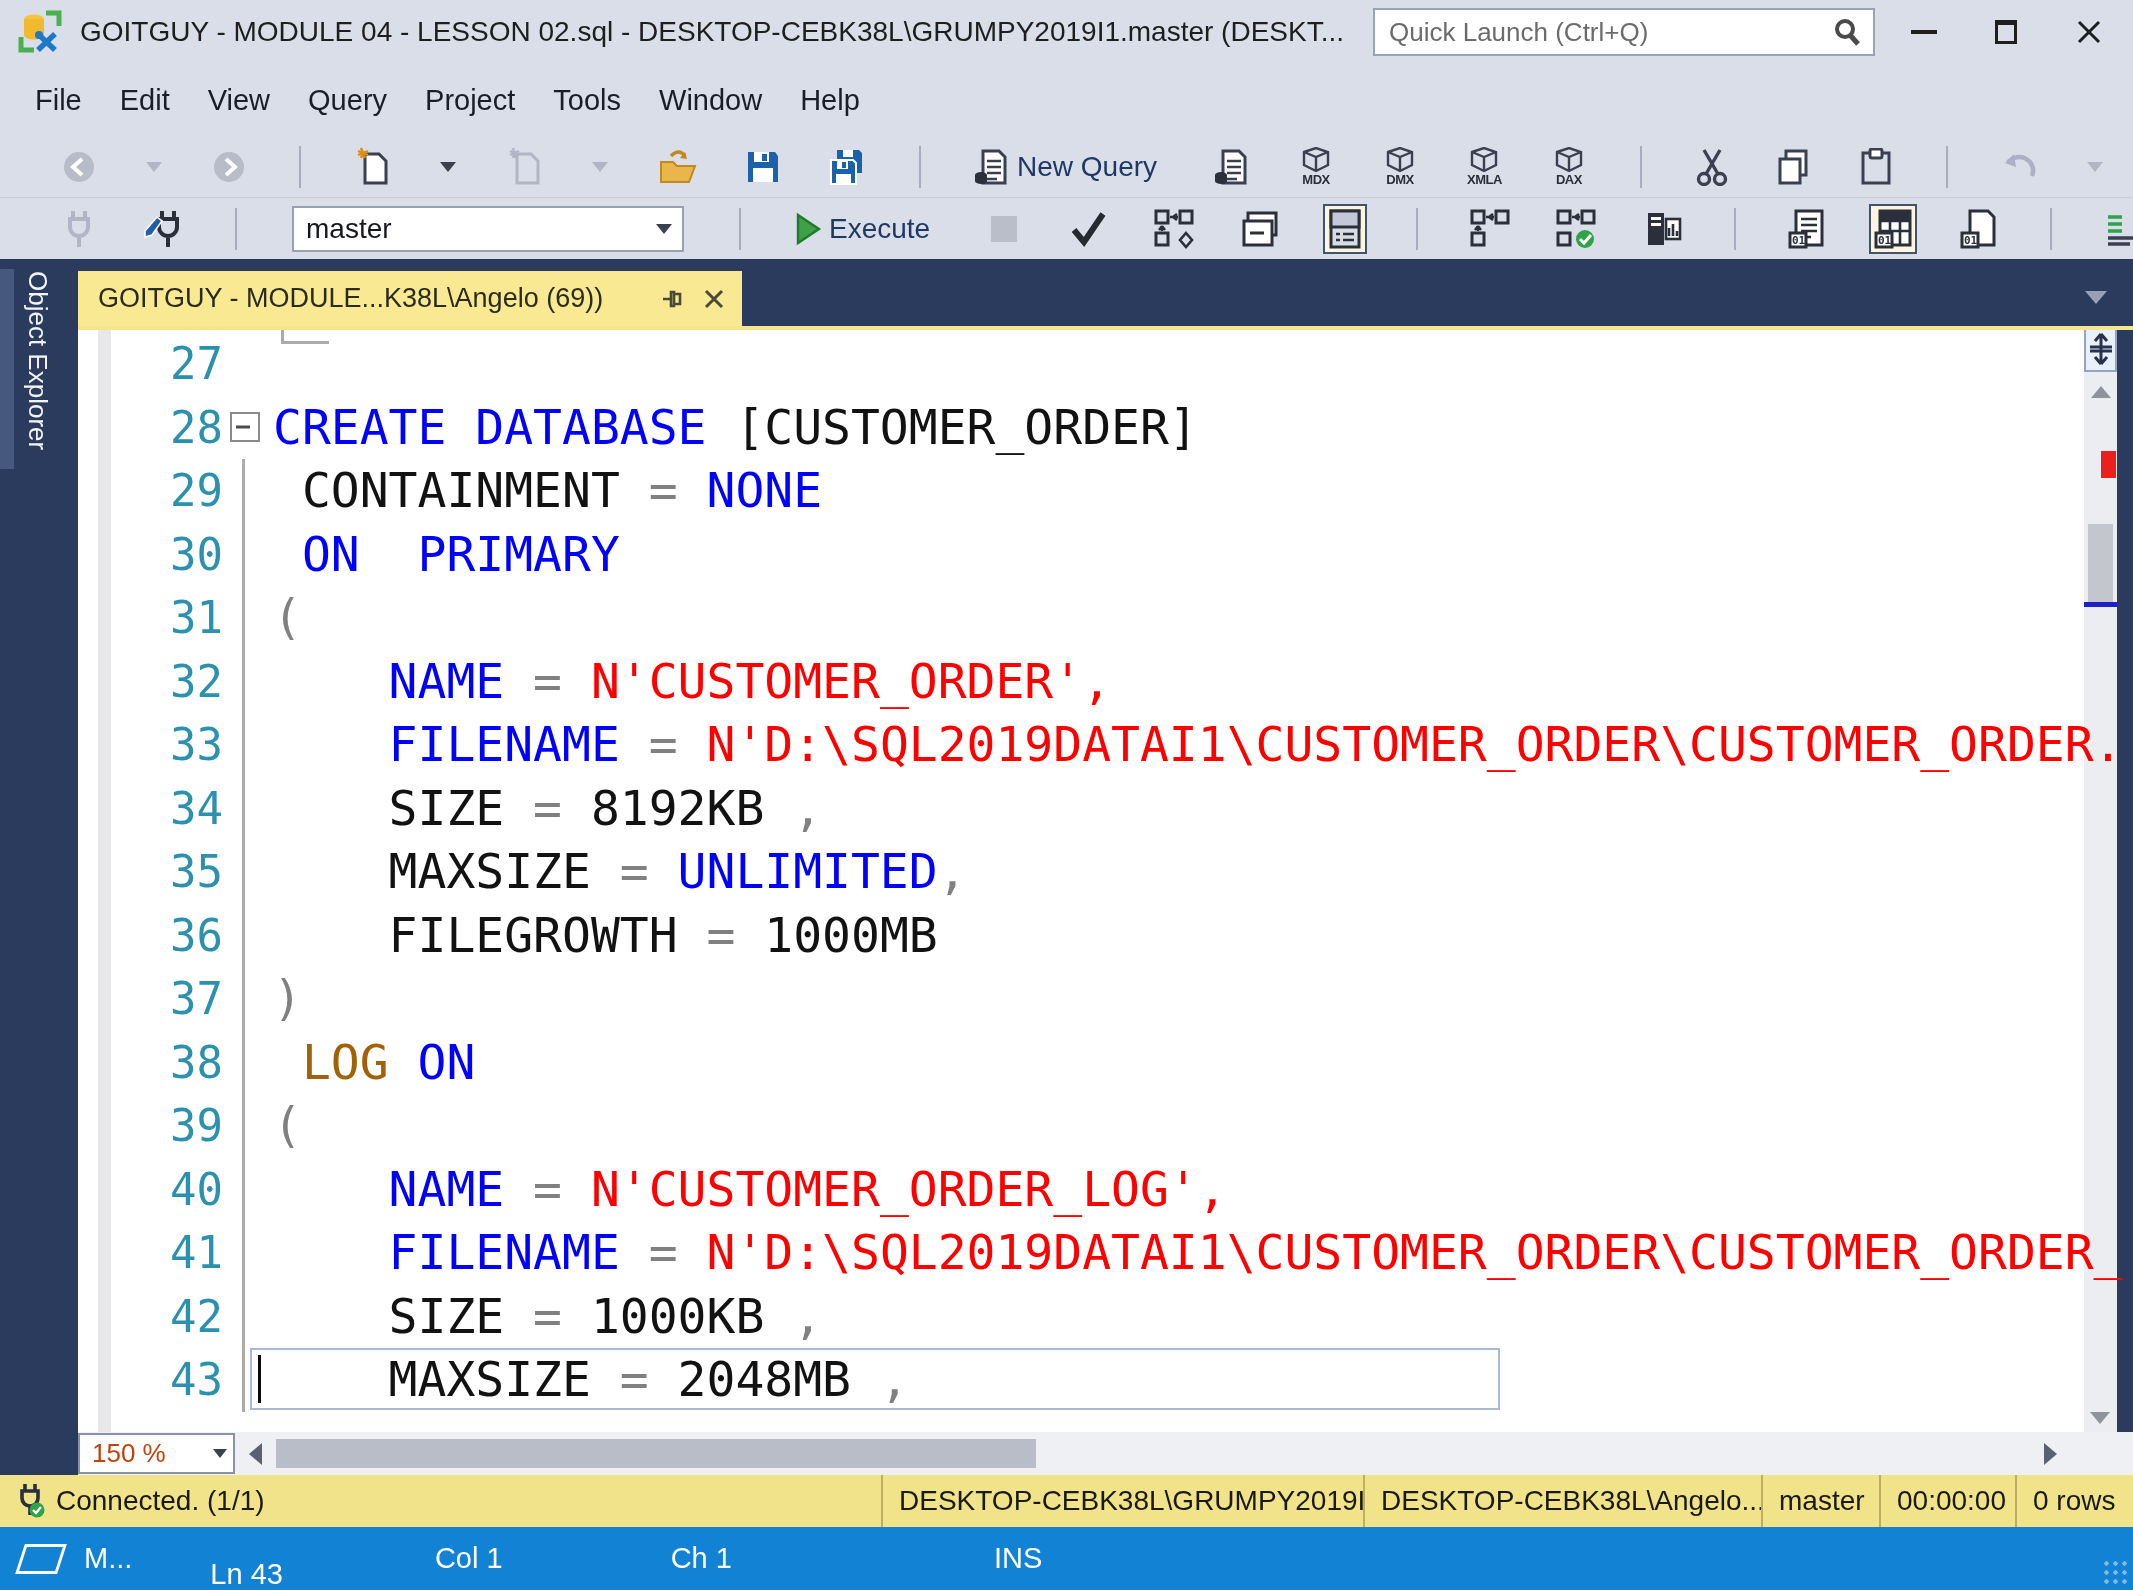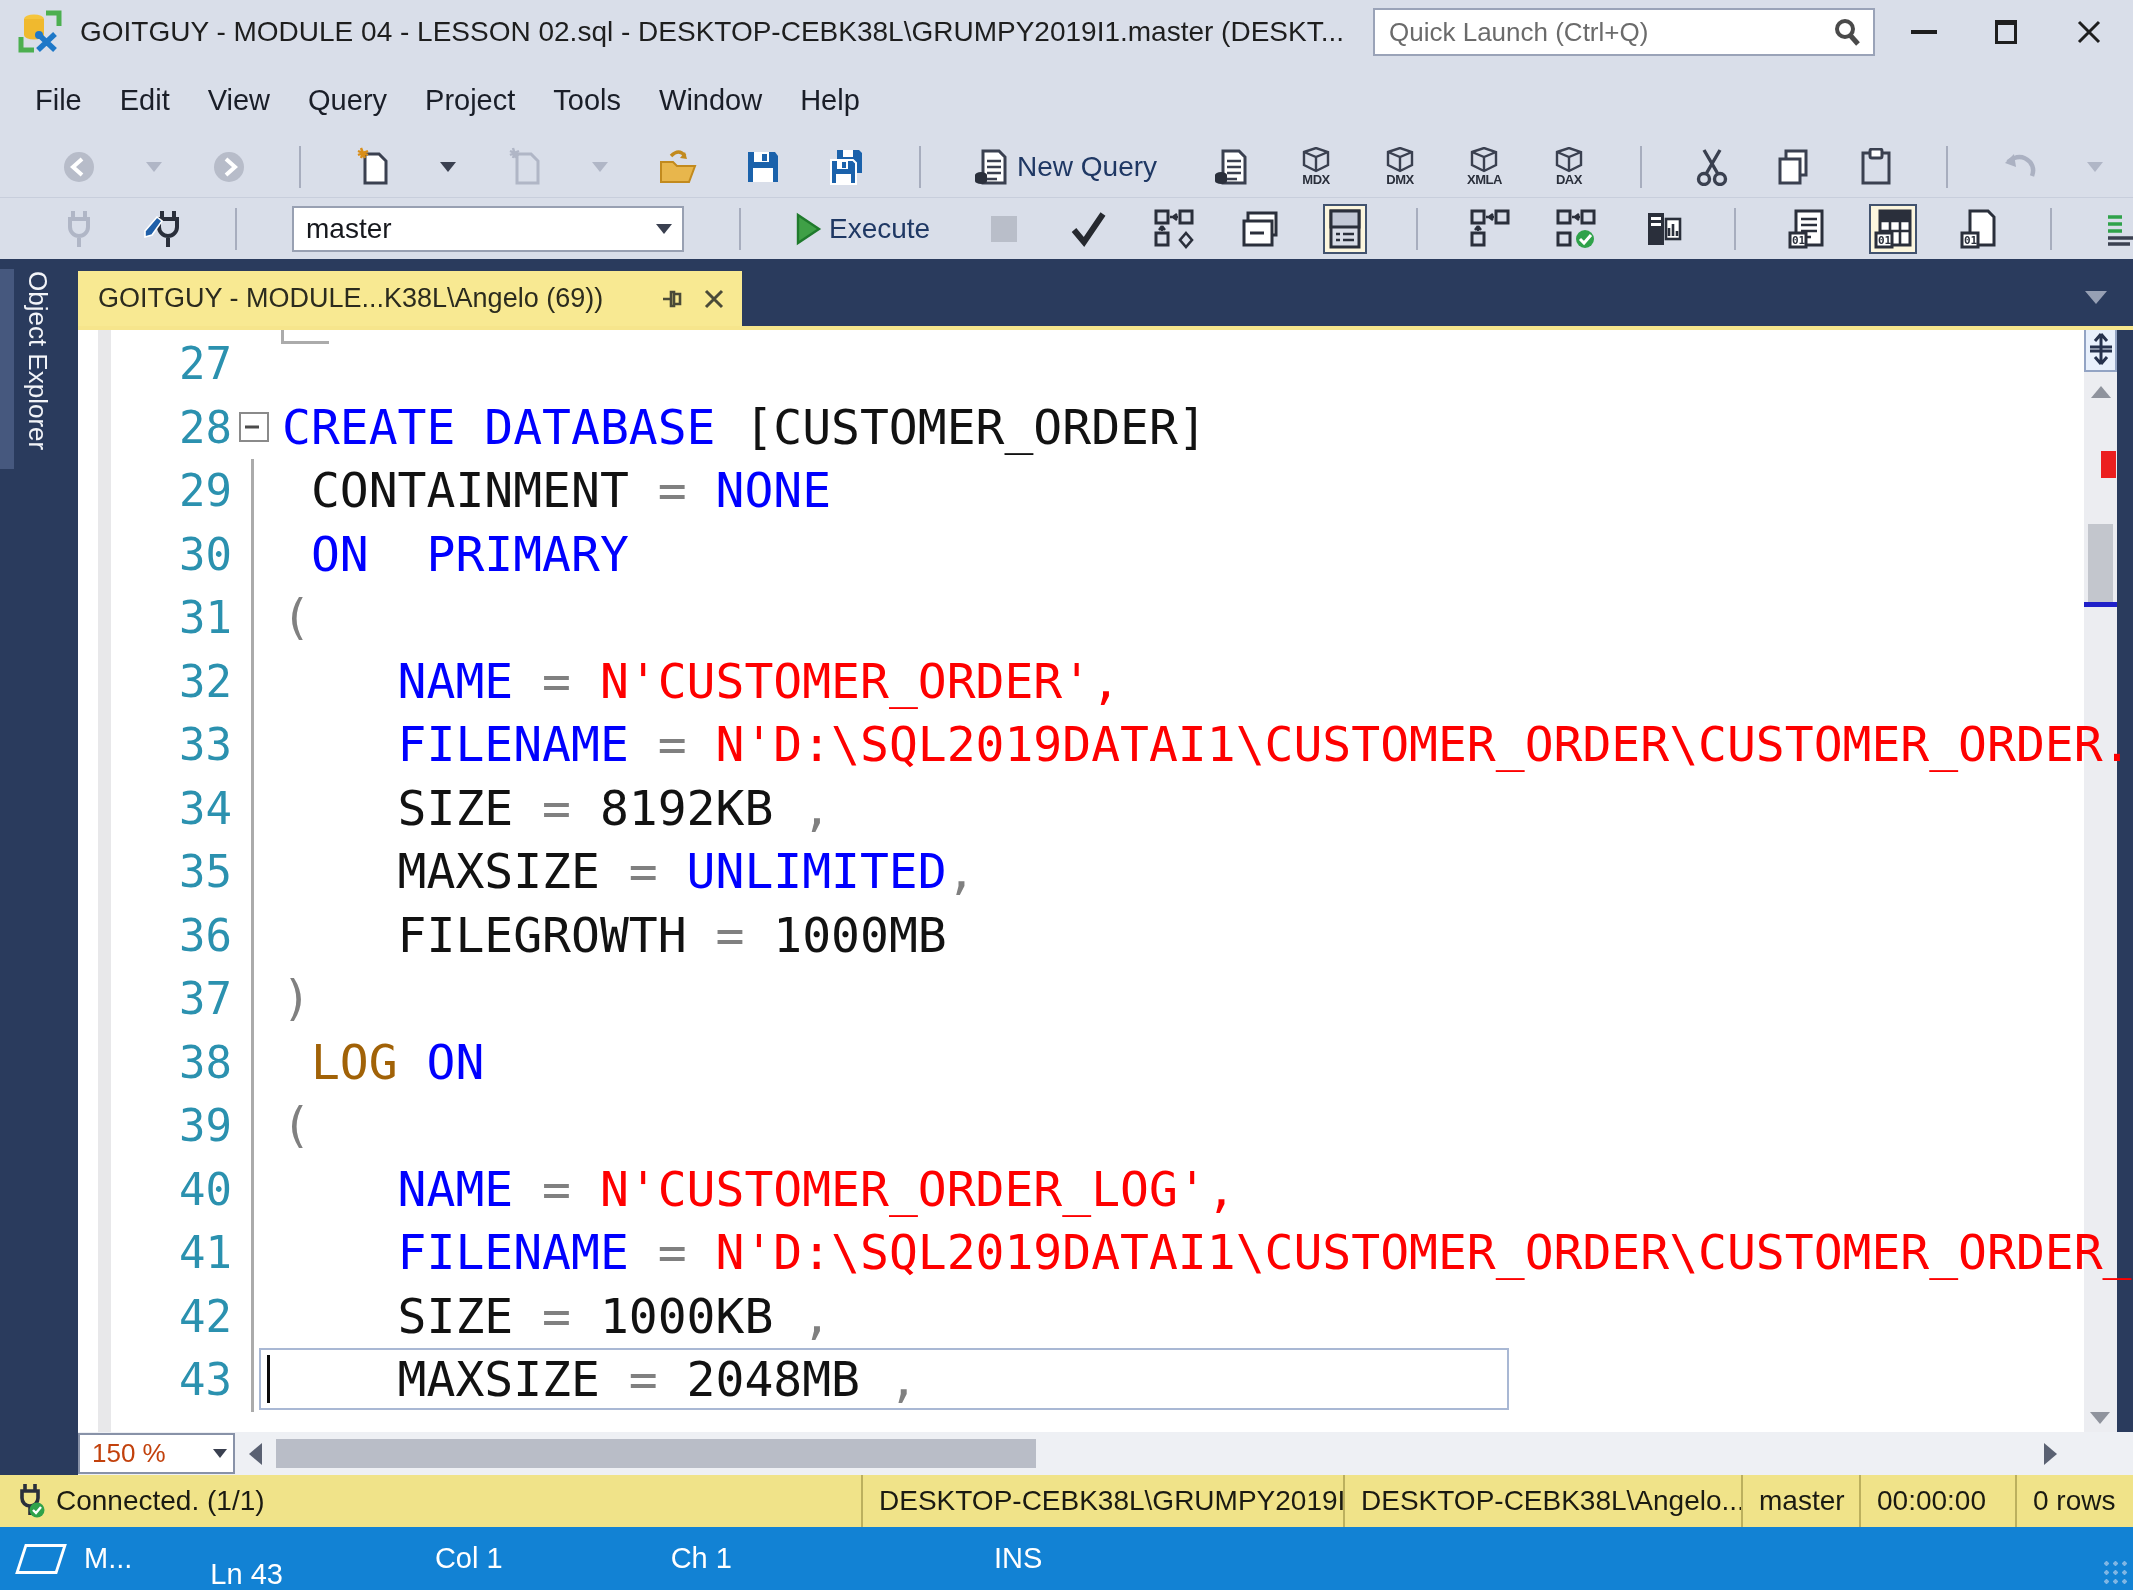--- a/index.html
+++ b/index.html
@@ -63,21 +63,21 @@
   .tab-chevron { width:0; height:0; border-left:11px solid transparent; border-right:11px solid transparent;
                  border-top:13px solid #97A0B4; margin-left:auto; margin-right:26px; margin-bottom:22px; }
 
   
   .editor { flex:1; position:relative; background:#fff; border-top:4px solid #F6E58C; overflow:hidden; min-height:0; }
   .margin-strip { position:absolute; left:20px; top:0; bottom:0; width:13px; background:#E8E8EA; }
   .frag-corner { position:absolute; left:203px; top:0; width:48px; height:14px;
                  border-left:3px solid #ABABAB; border-bottom:3px solid #ABABAB; }
   .navy-edge { position:absolute; right:0; top:-4px; bottom:0; width:16px; background:#2A3B5D; }
 
-  .code-lines { position:absolute; left:0; top:2px; right:41px;margin-left:9px; }
+  .code-lines { position:absolute; left:0; top:2px; right:41px; }
   .crow { display:flex; height:63.5px; position:relative; align-items:center; }
   .ln { width:145px; text-align:right; font-family:"DejaVu Sans Mono",monospace; font-size:44px; color:#2B91AF; flex:none; }
   .fold { width:40px; height:100%; position:relative; flex:none; margin-left:10px; }
   .fold.line::before { content:''; position:absolute; left:9px; top:0; bottom:0; width:3px; background:#ABABAB; }
   .fold.box::before { content:''; position:absolute; left:-3px; top:50%; transform:translateY(-50%);
                       width:26px; height:26px; border:2px solid #8A8A8A; background:#fff; }
   .fold.box::after { content:''; position:absolute; left:3px; top:50%; transform:translateY(-50%);
                      width:14px; height:3px; background:#4B4B4B; }
   pre.code { margin:0; font-family:"DejaVu Sans Mono",monospace; font-size:48px; line-height:63.5px;
              white-space:pre; position:relative; z-index:1; }
@@ -110,21 +110,21 @@
   .h-track { flex:1; height:41px; position:relative; }
   .h-thumb { position:absolute; left:4px; top:6px; width:760px; height:29px; background:#B9BDC7; }
   .h-corner { width:62px; flex:none; }
 
   
   .statusbar { height:52px; background:#F0E389; display:flex; align-items:center; padding-left:16px; flex:none; }
   .sb-text { font-size:28px; color:#1A1A12; margin-left:10px; white-space:nowrap; }
   .sb-right { margin-left:auto; display:flex; height:100%; align-items:center; }
   .sb-seg { border-left:2px solid rgba(110,100,30,.40); height:100%; display:flex; align-items:center;
             padding-left:16px; font-size:28px; color:#1A1A12; white-space:nowrap; overflow:hidden; }
-  .sb-w1{width:482px;} .sb-w2{width:398px;} .sb-w3{width:118px;} .sb-w4{width:156px;} .sb-w5{width:118px;}
+  .sb-w1{width:482px;} .sb-w2{width:398px;} .sb-w3{width:118px;} .sb-w4{width:136px;} .sb-w5{width:118px;}
 
   
   .bottombar { height:63px; background:#1282D4; display:flex; align-items:center; padding-left:20px; color:#fff; flex:none; position:relative; }
   .pgram { width:42px; height:30px; border:3px solid #fff; transform:skewX(-18deg); flex:none; }
   .bb-text { font-size:29px; white-space:nowrap; }
   .bb-mode { margin-left:22px; }
   .bb-ln { margin-left:78px;margin-top:32px; }
   .bb-col { margin-left:152px; }
   .bb-ch { margin-left:168px; }
   .bb-ins { margin-left:262px; }

